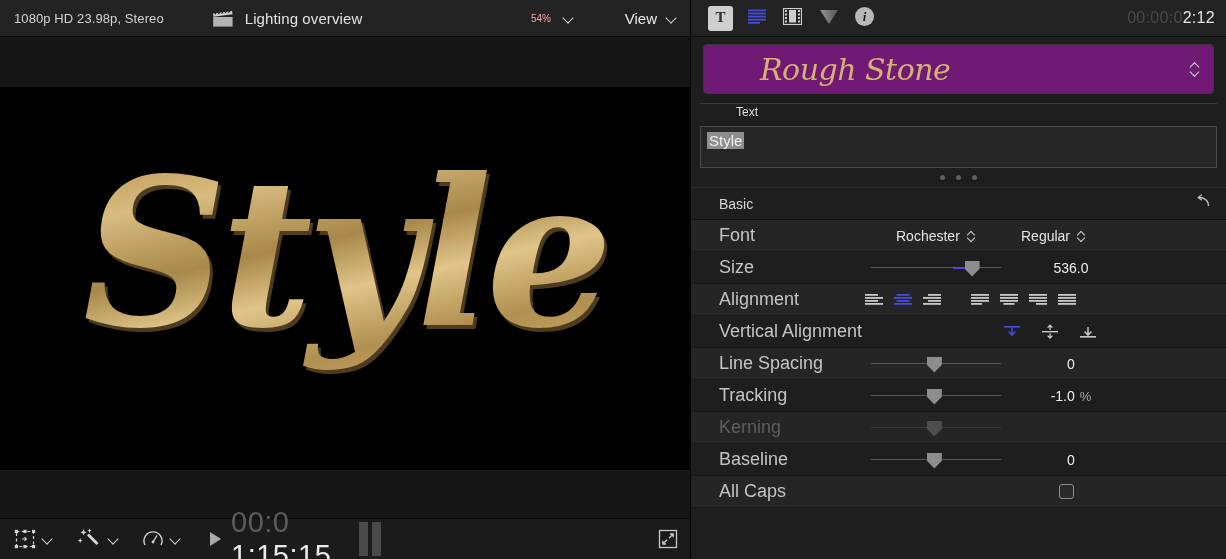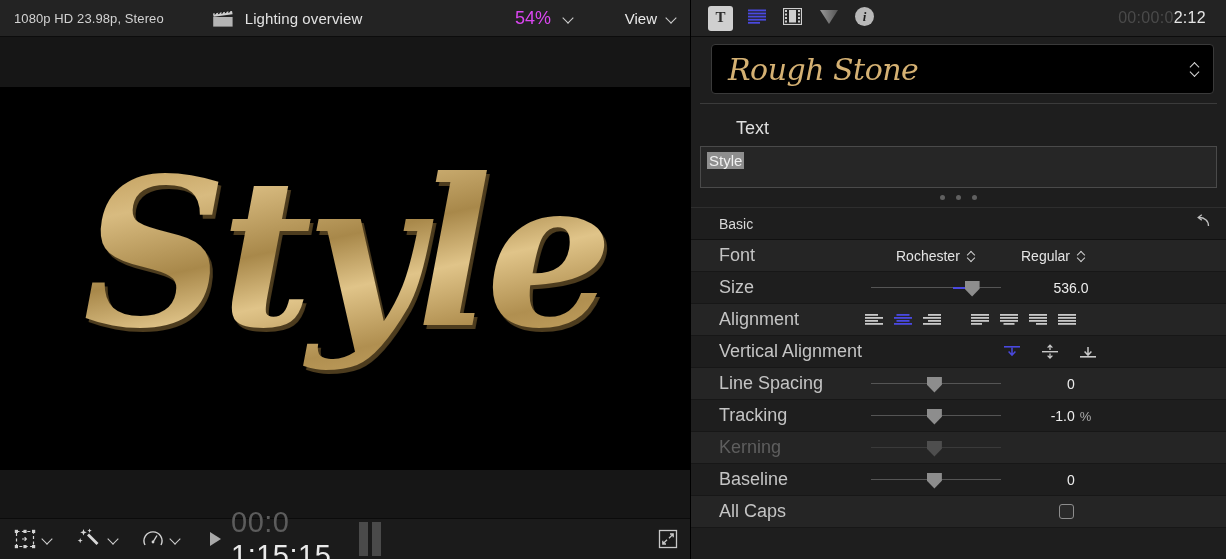--- a/index.html
+++ b/index.html
@@ -19,21 +19,21 @@
     position: absolute; left: 0; top: 0; width: 690px; height: 37px;
     background: #232323;
     display: flex; align-items: center;
     border-bottom: 1px solid #0c0c0c;
   }
   .vt-format {
     color: #d2d2d2; font-size: 13px; margin-left: 14px; letter-spacing: .1px;
   }
   .vt-clap { margin-left: 48px; display: flex; align-items: center; }
   .vt-project { color: #e2e2e2; font-size: 15px; margin-left: 11px; letter-spacing: .1px; }
-  .vt-zoom { position: absolute; right: 117px; color: #d946ef; font-size: 18px; display: flex; align-items: center; gap: 13px; }
+  .vt-zoom { position: absolute; right: 117px; color: #fca5a5; font-size: 10px; display: flex; align-items: center; gap: 13px; }
   .vt-view { position: absolute; right: 14px; color: #e9e9e9; font-size: 15px; display: flex; align-items: center; gap: 10px; }
   .chev { display: inline-block; width: 9px; height: 9px; position: relative; }
   .chev::after {
     content: ""; position: absolute; left: 0; top: 0;
     width: 7px; height: 7px;
     border-right: 1.6px solid #cfcfcf; border-bottom: 1.6px solid #cfcfcf;
     transform: rotate(45deg);
   }
 
   .viewer-padtop {
@@ -114,32 +114,33 @@
     width: 25px; height: 25px;
     display: flex; align-items: center; justify-content: center;
     border-radius: 3px;
   }
   .itab.sel { background: #cfcfcf; }
   .insp-title {
     position: absolute; left: 0; right: 0; text-align: center;
     color: #c9c9c9; font-size: 15px; pointer-events: none;
   }
   .insp-tc {
-    position: absolute; right: 20px;
+    position: absolute; right: 11px;
     font-size: 16px; color: #e5e5e5; letter-spacing: .3px;
     display: flex; align-items: baseline;
   }
   .insp-tc .tc-dim { color: #4a4a4a; }
 
   .font-preview {
-    margin: 7px 12px 0 20px; height: 50px;
-    background: #000000;
+    margin: 7px 12px 0 12px; height: 50px;
+    background: #701a75;
     border: 1px solid #3a3a3a; border-radius: 4px;
     display: flex; align-items: center;
     position: relative;
+    padding-left: 40px;
   }
   .font-preview-name {
     margin-left: 16px;
     font-family: "DejaVu Serif", serif;
     font-style: italic;
     font-size: 30px;
     color: #d5b173;
     letter-spacing: -.5px;
   }
   .stepper {
@@ -152,21 +153,21 @@
   .stepper i::after {
     content: ""; position: absolute; left: 1px; top: 1px;
     width: 6px; height: 6px;
     border-left: 1.5px solid #d6d6d6; border-top: 1.5px solid #d6d6d6;
     transform: rotate(45deg);
   }
   .stepper i.dn::after { transform: rotate(225deg); top: -2px; }
 
   .sep { height: 1px; background: #3b3b3b; margin: 9px 9px 0 9px; }
 
-  .text-label { color: #dedede; font-size: 18px; margin: 14px 0 0 45px; }
+  .text-label { color: #dedede; font-size: 12px; margin: 1px 0 0 45px; }
   .text-field {
     margin: 7px 9px 0 9px; height: 42px;
     background: #262626; border: 1px solid #4a4a4a;
     display: flex; align-items: flex-start;
     padding: 5px 6px;
   }
   .text-field-val {
     font-size: 15px; color: #e8e8e8;
     background: #8e8e8e; color: #f0f0f0;
     padding: 0 2px;

